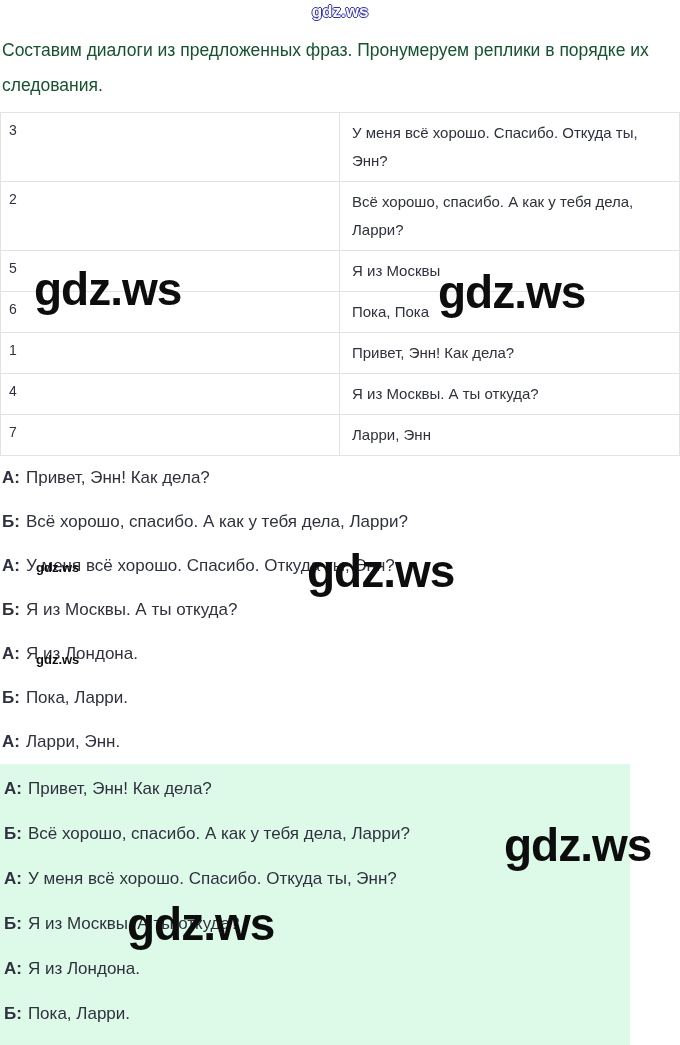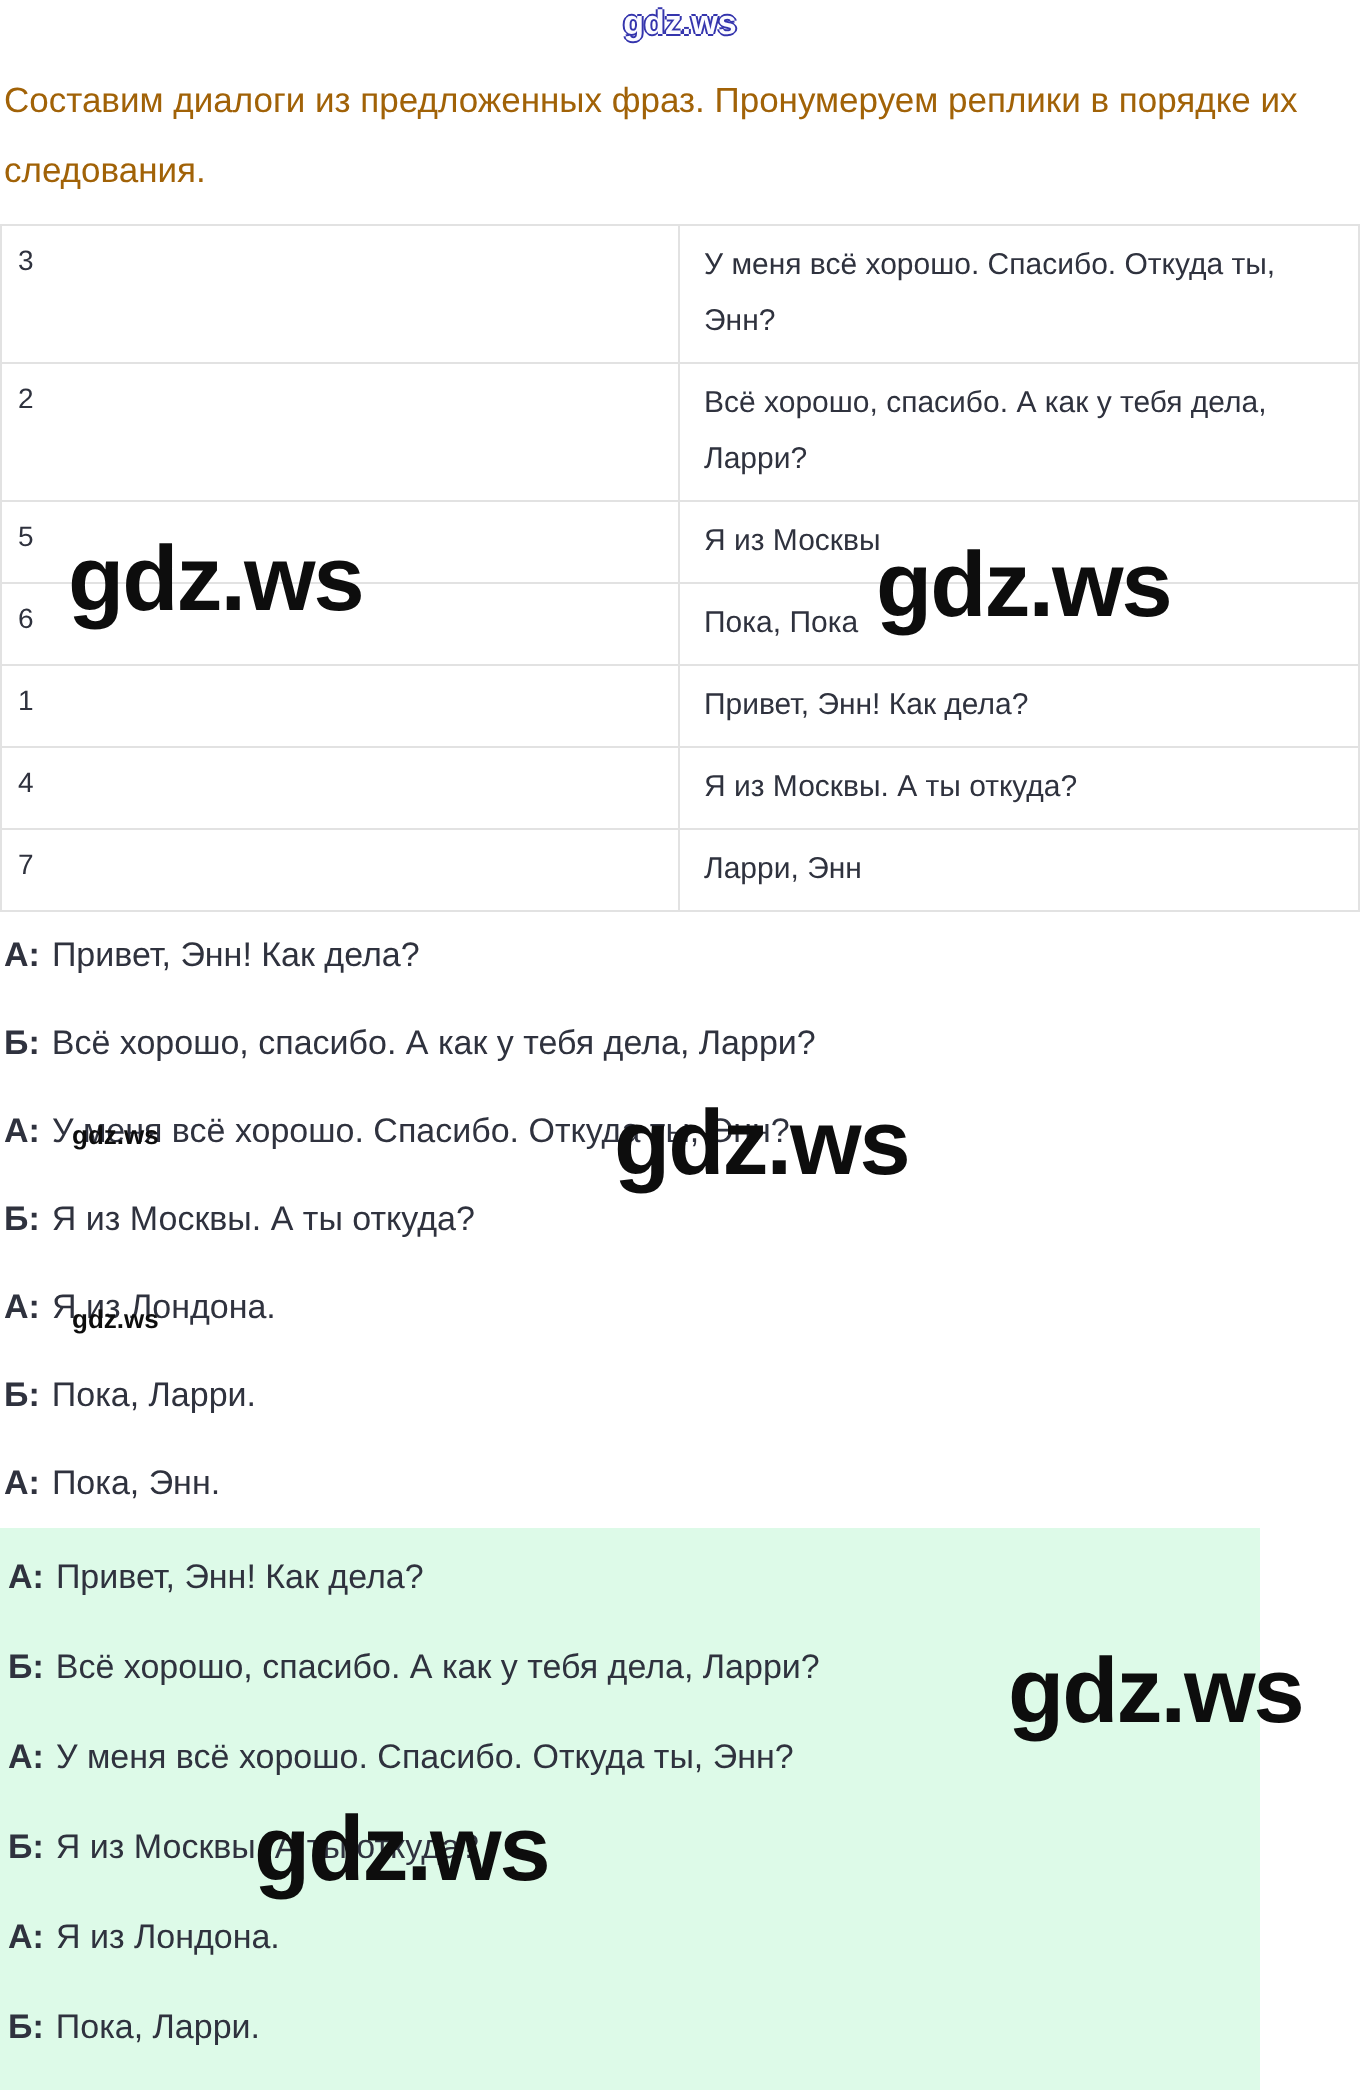--- a/index.html
+++ b/index.html
@@ -7,21 +7,21 @@
   body {
     width:680px; height:1045px; overflow:hidden; position:relative;
     font-family:"Liberation Sans","DejaVu Sans",sans-serif;
     color:#2f323e;
   }
 
   
   .heading {
     margin:33px 0 0 2px;
     font-size:17.5px; line-height:35px; font-weight:400;
-    color:#a16207; max-width:680px;
+    color:#14532d; max-width:680px;
   }
 
   
   table.phrase-table {
     margin-top:9px; width:680px;
     border-collapse:collapse; table-layout:fixed;
   }
   table.phrase-table td {
     border:1px solid #e2e2e2;
     vertical-align:top;
@@ -151,21 +151,21 @@
     <span class="line-text">Я из Лондона.</span>
   </div>
 
   <div class="dialogue-line">
     <span class="speaker">Б:</span>
     <span class="line-text">Пока, Ларри.</span>
   </div>
 
   <div class="dialogue-line">
     <span class="speaker">А:</span>
-    <span class="line-text">Пока, Энн.</span>
+    <span class="line-text">Ларри, Энн.</span>
   </div>
 </div>
 
 <div class="answer-block">
   <div id="answer-list" class="dialogue-list">
   <div class="dialogue-line">
     <span class="speaker">А:</span>
     <span class="line-text">Привет, Энн! Как дела?</span>
   </div>
 

